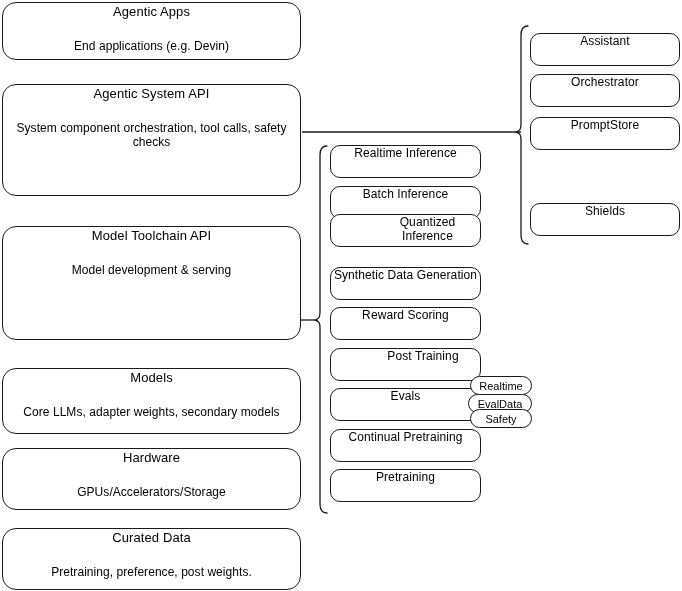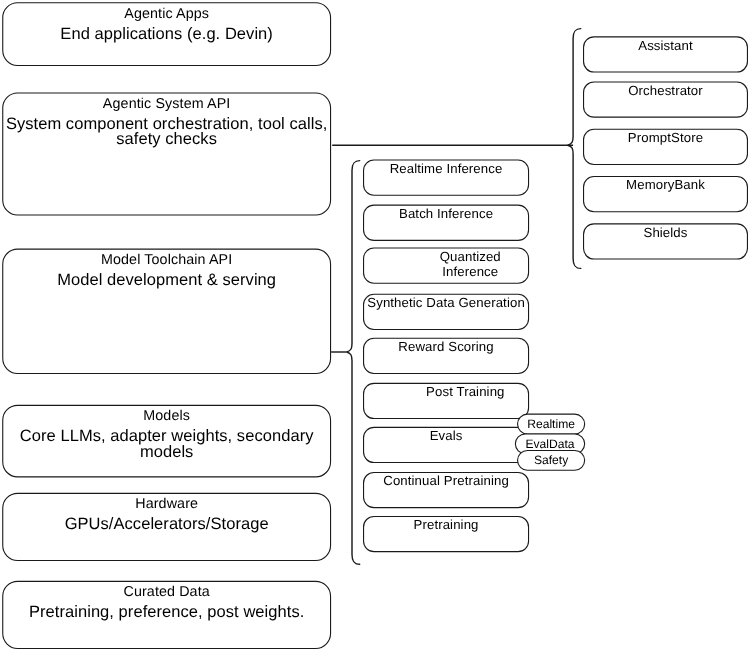--- a/index.html
+++ b/index.html
@@ -41,23 +41,23 @@
     left: 2px;
     width: 299px;
     border-radius: 14px;
   }
   .layer-title {
     font-size: 13px;
     line-height: 17px;
     letter-spacing: .1px;
   }
   .layer-sub {
-    font-size: 15px;
+    font-size: 12px;
     line-height: 14px;
-    margin-top: 4px;
+    margin-top: 19px;
     letter-spacing: .05px;
   }
 
   
   .chip {
     height: 33px;
     border-radius: 10px;
     font-size: 12px;
     letter-spacing: .1px;
   }
@@ -145,21 +145,21 @@
 
     <path d="M301,320 L315,320" fill="none" stroke="#1a1a1a" stroke-width="1.3"></path>
   </svg>
 
   <div class="box chip chip-mid" style="top:145px;">
     <span>Realtime Inference</span>
   </div>
   <div class="box chip chip-mid" style="top:186px;">
     <span>Batch Inference</span>
   </div>
-  <div class="box chip chip-mid" style="top:225px;padding-left:44px;">
+  <div class="box chip chip-mid" style="top:214px;padding-left:44px;">
     <span>Quantized Inference</span>
   </div>
   <div class="box chip chip-mid" style="top:267px;">
     <span>Synthetic Data Generation</span>
   </div>
   <div class="box chip chip-mid" style="top:307px;">
     <span>Reward Scoring</span>
   </div>
   <div class="box chip chip-mid" style="top:348px;padding-left:35px;">
     <span>Post Training</span>
@@ -186,20 +186,17 @@
 
   <div class="box chip chip-right" style="top:33px;">
     <span>Assistant</span>
   </div>
   <div class="box chip chip-right" style="top:74px;">
     <span>Orchestrator</span>
   </div>
   <div class="box chip chip-right" style="top:117px;">
     <span>PromptStore</span>
   </div>
-  <div class="box chip chip-right" style="top:160px;">
-    <span>MemoryBank</span>
-  </div>
   <div class="box chip chip-right" style="top:203px;">
     <span>Shields</span>
   </div>
 
 </div>
 
 </body></html>

